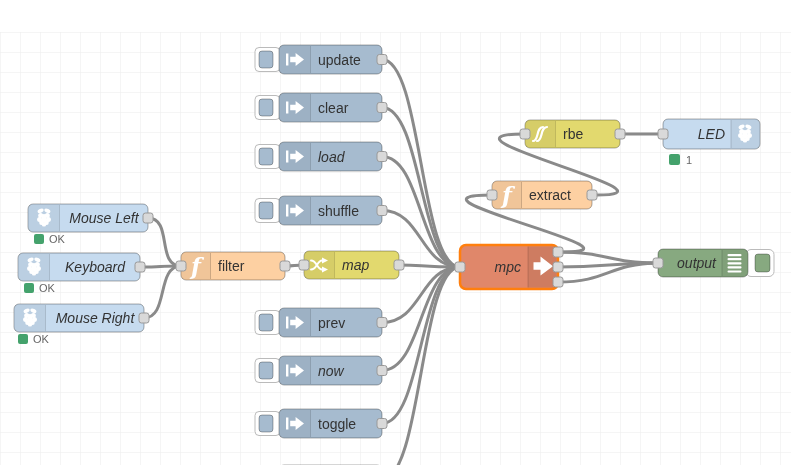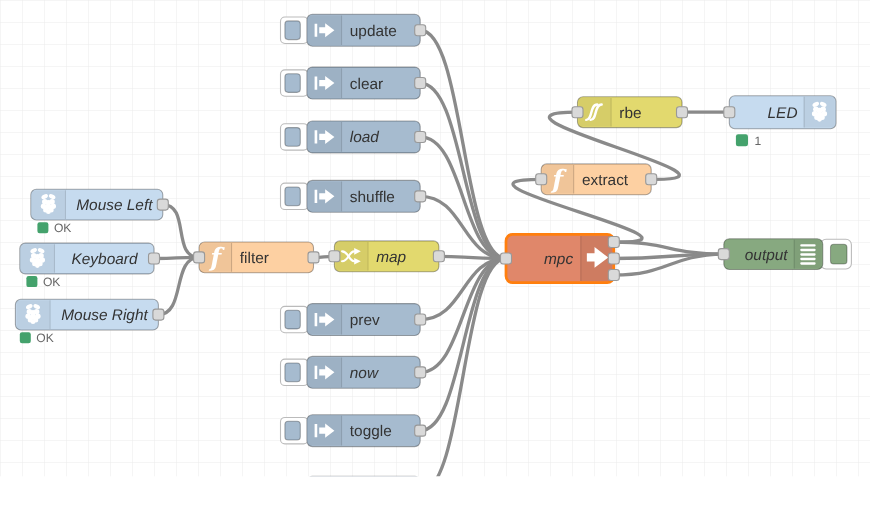--- a/index.html
+++ b/index.html
@@ -1,16 +1,16 @@
 <!DOCTYPE html>
 <html><head>
 <meta charset="utf-8">
 <style>
   html,body{margin:0;padding:0;background:#fff;}
-  .canvas-wrap{width:791px;height:433px;overflow:hidden;position:relative;}
+  .canvas-wrap{width:791px;height:433px;overflow:hidden;position:relative;margin-top:32px;}
   svg{display:block;font-family:"Liberation Sans",sans-serif;}
   .wire{stroke:#8a8a8a;stroke-width:3;fill:none;stroke-linecap:round;}
   .port{fill:#d9d9d9;stroke:#999;stroke-width:1;}
   .node-border{stroke:rgba(0,0,0,0.32);stroke-width:1;}
   .n-inject{fill:#a6bbcf;}
   .n-rpi{fill:#c6dbef;}
   .n-func{fill:#fdd0a2;}
   .n-yellow{fill:#e2d96e;}
   .n-mpc{fill:#e0876a;stroke:#ff7f0e;stroke-width:2.5;}
   .n-debug{fill:#87a980;}

